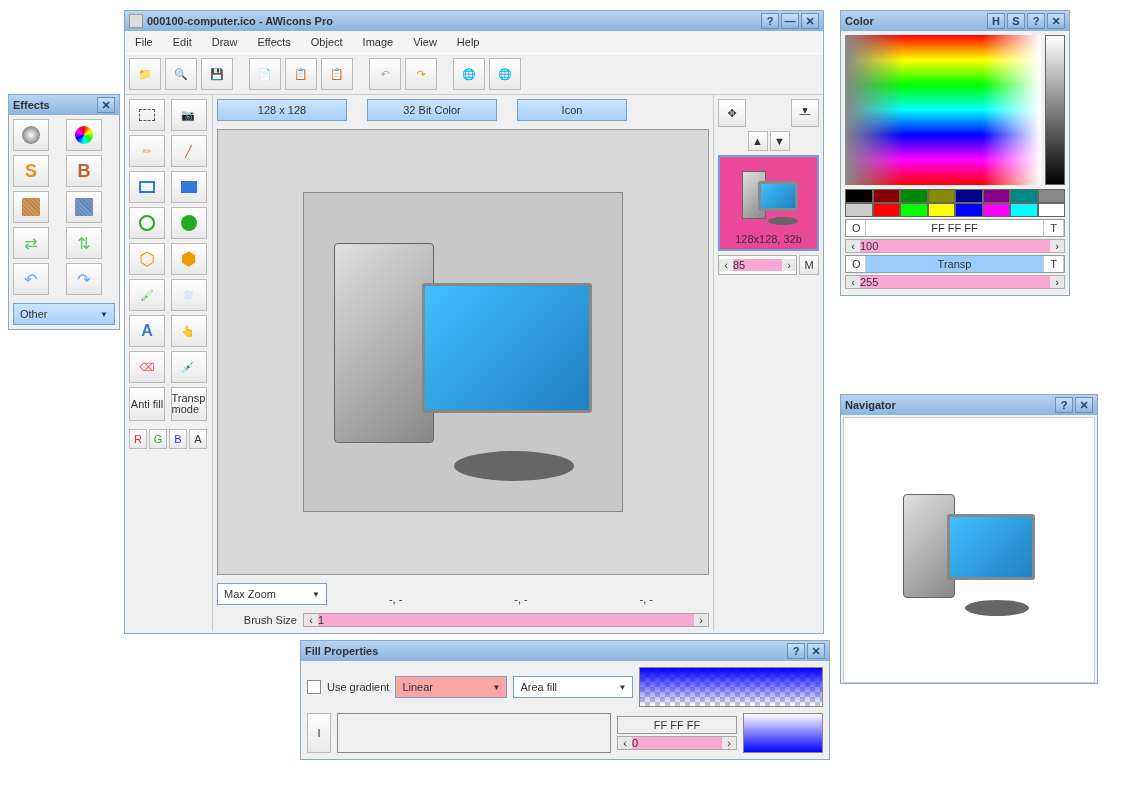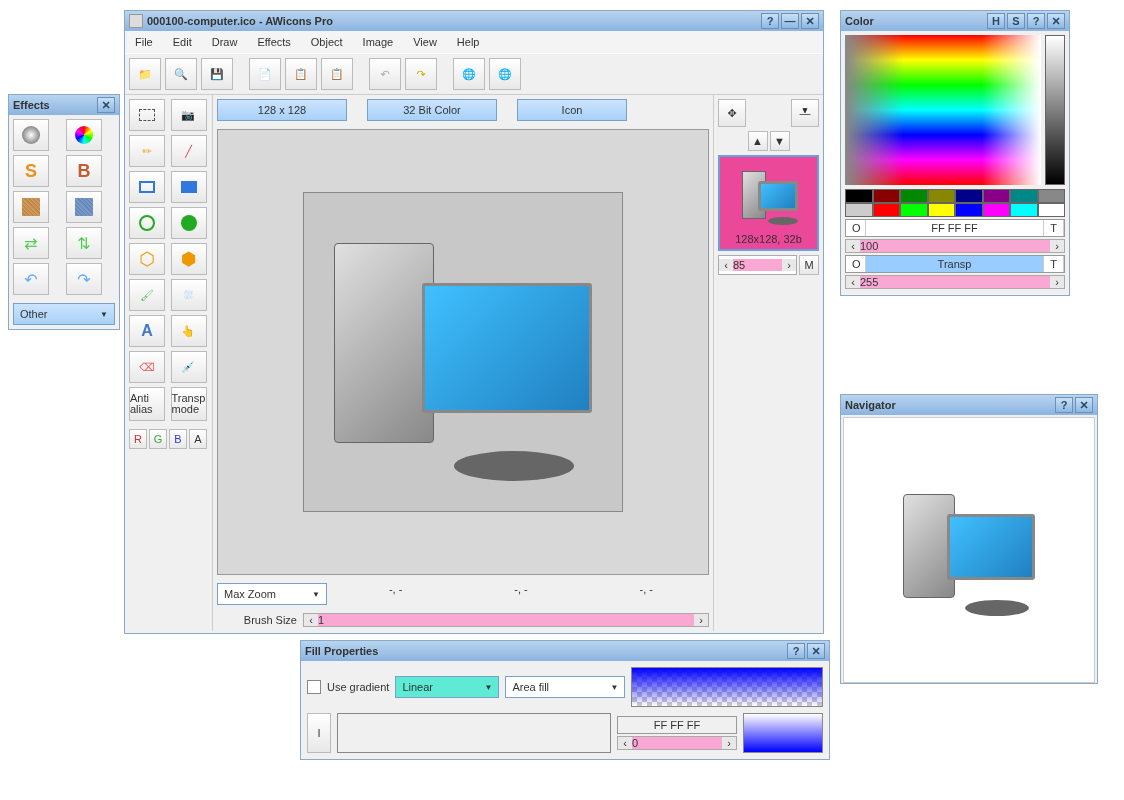--- a/index.html
+++ b/index.html
@@ -182,21 +182,21 @@
           </div>
 <div class="toolbtn">
             <span style="color:#e55">⌫</span>
           </div>
 <div class="toolbtn">
             <span style="color:#36c">💉</span>
           </div>
 </div>
 <div class="grid2" style="padding-top:0">
 <div class="toolbtn" style="font-size:9px;line-height:1;height:34px">
-            <span>Anti alias</span>
+            <span>Anti fill</span>
           </div>
 <div class="toolbtn" style="font-size:9px;line-height:1;height:34px">
             <span>Transp mode</span>
           </div>
 </div>
 <div style="display:flex;padding:4px;gap:2px">
 <div class="toolbtn" style="width:18px;height:20px;color:#c33">R</div>
 <div class="toolbtn" style="width:18px;height:20px;color:#3a3">G</div>
 <div class="toolbtn" style="width:18px;height:20px;color:#33c">B</div>
 <div class="toolbtn" style="width:18px;height:20px">A</div>
@@ -220,21 +220,21 @@
 </div>
 <div class="canvas-area" style="flex:1;margin:4px;display:flex;align-items:center;justify-content:center">
 <div style="width:320px;height:320px;background:#c8c8c8;border:1px solid #888;position:relative">
 <div class="computer-icon" style="width:100%;height:100%">
 <div class="tower" style="left:30px;top:50px;width:100px;height:200px;border-radius:4px"></div>
 <div class="stand" style="left:150px;bottom:30px;width:120px;height:30px"></div>
 <div class="monitor" style="right:30px;top:90px;width:170px;height:130px"></div>
 </div>
 </div>
 </div>
-<div style="display:flex;gap:6px;padding:4px;align-items:flex-start">
+<div style="display:flex;gap:6px;padding:4px;align-items:flex-end">
 <div class="dropdown" style="width:110px;background:#fff">
             <span>Max Zoom</span>
             <span class="caret">▼</span>
           </div>
 <div style="flex:1;display:flex;justify-content:space-around;color:#888">
             <span>-, -</span>
             <span>-, -</span>
             <span>-, -</span>
           </div>
 </div>
@@ -351,21 +351,21 @@
 <div class="panel" style="left:300px;top:640px;width:530px">
 <div class="titlebar">
 <span>Fill Properties</span>
       <div class="spacer"></div>
 <div class="winbtn">?</div>
 <div class="winbtn">✕</div>
 </div>
 <div style="display:flex;padding:6px;gap:6px;align-items:center">
 <div style="width:14px;height:14px;border:1px solid #888;background:#fff"></div>
 <span>Use gradient</span>
-<div class="dropdown" style="width:104px;background:#5eead4">
+<div class="dropdown" style="width:112px;background:#fca5a5">
         <span>Linear</span>
         <span class="caret">▼</span>
       </div>
 <div class="dropdown" style="width:120px;background:#fff">
         <span>Area fill</span>
         <span class="caret">▼</span>
       </div>
 <div style="flex:1;height:40px;background:repeating-conic-gradient(#ccc 0 25%,#fff 0 50%) 0/10px 10px;border:1px solid #888;position:relative">
         <div style="position:absolute;inset:0;background:linear-gradient(#00f,transparent)"></div>
       </div>

